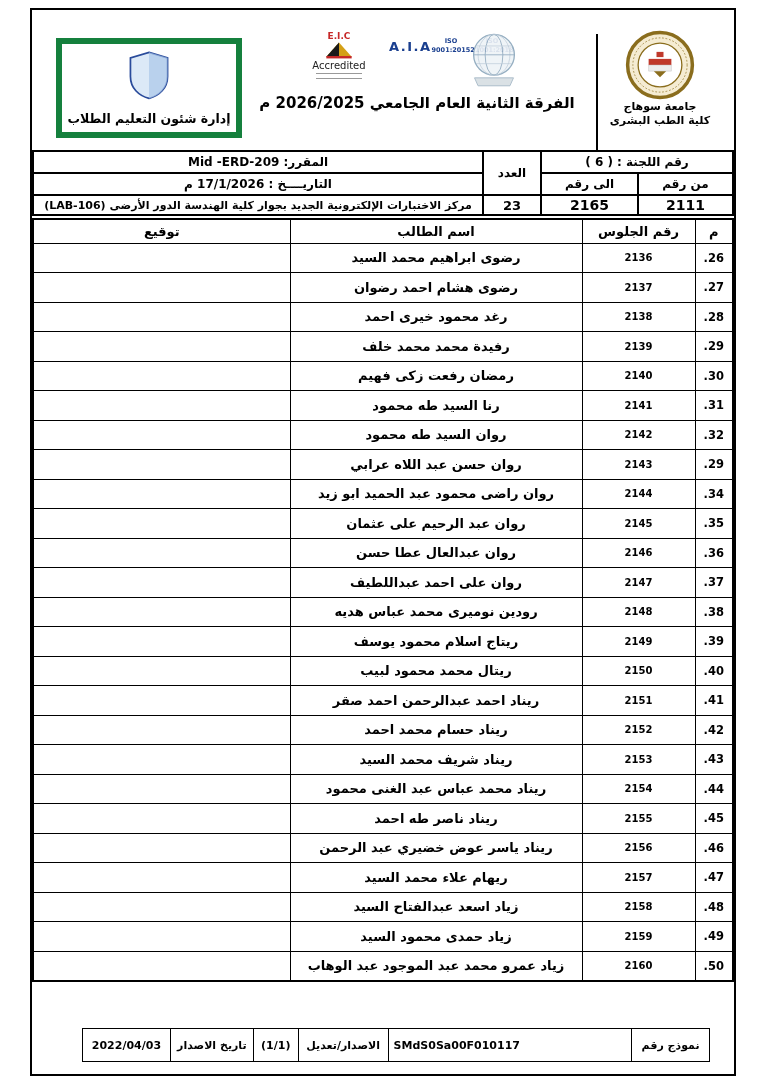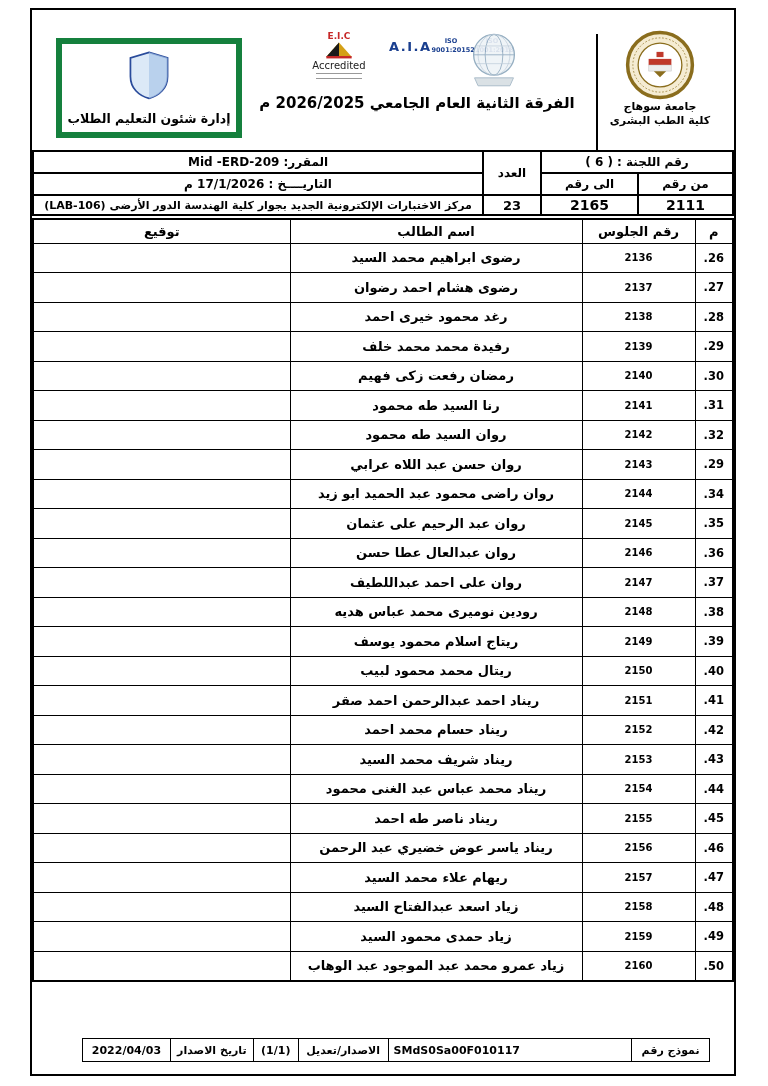--- a/index.html
+++ b/index.html
@@ -55,21 +55,21 @@
   .main th, .main td { border:1px solid #000; text-align:center; vertical-align:middle; }
   .main thead th { height:24px; font-size:13px; font-weight:bold; }
   .main tbody td { height:29.5px; }
   .c-num  { font-size:11.5px; font-weight:bold; }
   .c-seat { font-size:10px;  font-weight:bold; }
   .c-name { font-size:13px;  font-weight:bold; }
 
   
   .foot { position:absolute; left:50px; right:24px; bottom:12px; table-layout:fixed; width:auto; min-width:calc(100% - 74px); }
   .foot td { border:1.5px solid #000; font-size:11px; font-weight:bold;
-             text-align:center; height:23px; padding:0 5px; white-space:nowrap; }
+             text-align:center; height:33px; padding:0 5px; white-space:nowrap; }
   .foot td.code { text-align:left; direction:ltr;border-radius:10px; }
 </style>
 </head>
 <body>
 
 <div class="page" dir="rtl">
   <div class="frame">
 
     <div class="hdr">
       <div class="uni-sep"></div>

